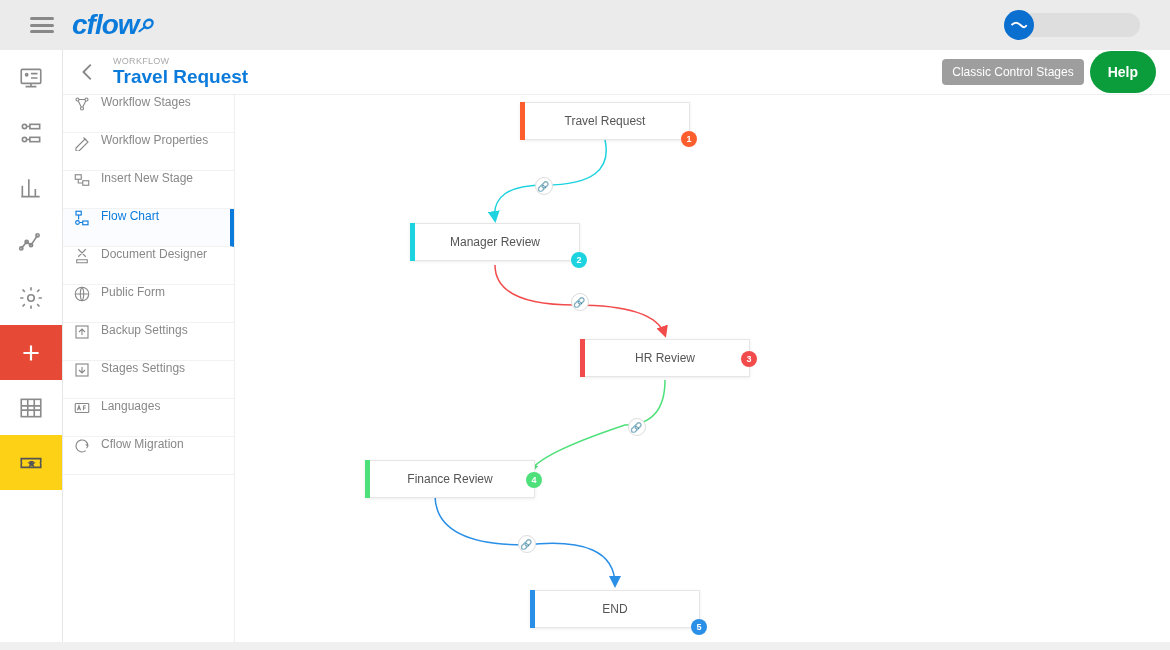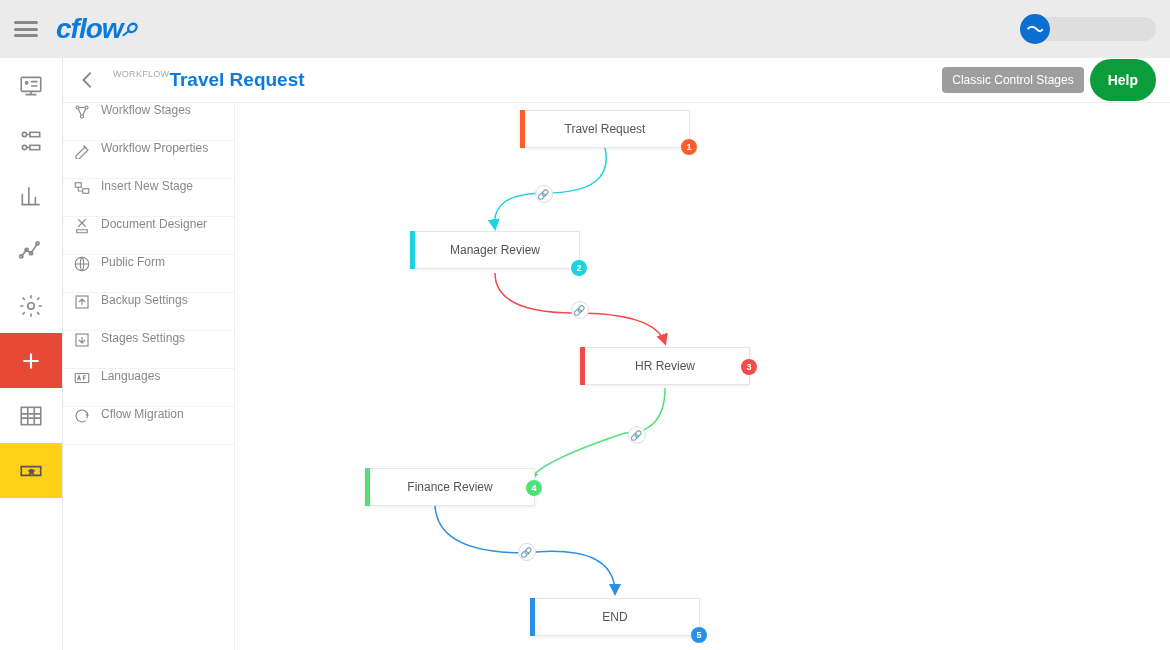--- a/index.html
+++ b/index.html
@@ -1,18 +1,18 @@
 <!DOCTYPE html>
 <html><head>
 <meta charset="utf-8">
 <style>
 * { margin: 0; padding: 0; box-sizing: border-box; font-family: -apple-system, BlinkMacSystemFont, "Segoe UI", Arial, sans-serif; }
 body { background: #f0f0f0; width: 1170px; height: 650px; overflow: hidden; }
 
-.topbar { height: 58px; background: #ebebeb; display: flex; align-items: center; padding: 0 14px; }
+.topbar { height: 50px; background: #ebebeb; display: flex; align-items: center; padding: 0 30px; }
 .hamburger { width: 24px; height: 24px; display: flex; flex-direction: column; justify-content: space-evenly; cursor: pointer; margin-right: 18px; }
 .hamburger span { height: 3px; background: #888; border-radius: 2px; }
 .logo { color: #0b7bdb; font-size: 28px; font-weight: 600; font-style: italic; letter-spacing: -1px; }
 .logo .swoosh { display: inline-block; position: relative; top: -2px; }
 .topbar .spacer { flex: 1; }
 .avatar-pill { display: flex; align-items: center; }
 .avatar-circle { width: 30px; height: 30px; border-radius: 50%; background: #0b6fcf; display: flex; align-items: center; justify-content: center; position: relative; z-index: 2; }
 .avatar-circle svg { width: 18px; height: 18px; }
 .pill-bg { width: 120px; height: 24px; background: #dedede; border-radius: 12px; margin-left: -14px; }
 
@@ -21,21 +21,21 @@
 .left-rail { width: 63px; background: #fff; display: flex; flex-direction: column; border-right: 1px solid #e6e6e6; }
 .rail-item { height: 55px; display: flex; align-items: center; justify-content: center; color: #8a8a8a; cursor: pointer; }
 .rail-item.accent-red { background: #e64a37; color: #fff; }
 .rail-item.accent-yellow { background: #fcd116; color: #555; }
 .rail-item svg { width: 26px; height: 26px; }
 
 .main { flex: 1; display: flex; flex-direction: column; }
 
 .page-header { height: 45px; background: #fff; display: flex; align-items: center; padding: 0 14px; border-bottom: 1px solid #eee; }
 .back-arrow { width: 22px; height: 22px; color: #888; margin-right: 14px; cursor: pointer; }
-.header-text { display: flex; flex-direction: row; }
+.header-text { display: flex; flex-direction: column; }
 .crumb { font-size: 9px; color: #aaa; letter-spacing: 0.3px; }
 .page-title { font-size: 19px; font-weight: 700; color: #0b7bdb; }
 .page-header .spacer { flex: 1; }
 .classic-btn { background: #9e9e9e; color: #fff; font-size: 12px; padding: 6px 10px; border-radius: 4px; margin-right: 6px; cursor: pointer; }
 .help-btn { background: #0b9c3b; color: #fff; font-size: 14px; padding: 13px 18px; cursor: pointer; font-weight: 600; border-radius: 21px; }
 
 .content { flex: 1; display: flex; background: #fff; }
 
 .panel { width: 172px; border-right: 1px solid #eee; }
 .panel-item { height: 38px; display: flex; align-items: flex-start; padding: 0 10px; color: #888; font-size: 12px; border-bottom: 1px solid #f2f2f2; cursor: pointer; }
@@ -168,20 +168,29 @@
             <span>Workflow Properties</span>
           </div>
         <div class="panel-item">
             <svg viewBox="0 0 24 24" fill="none" stroke="currentColor" stroke-width="1.5">
               <rect x="3" y="5" width="8" height="6"></rect>
               <rect x="13" y="13" width="8" height="6"></rect>
               <path d="M7 11v5h6"></path>
             </svg>
             <span>Insert New Stage</span>
           </div>
+        <div class="panel-item active">
+            <svg viewBox="0 0 24 24" fill="none" stroke="currentColor" stroke-width="1.5">
+              <rect x="4" y="3" width="7" height="5"></rect>
+              <rect x="13" y="16" width="7" height="5"></rect>
+              <circle cx="6" cy="18" r="2.5"></circle>
+              <path d="M7.5 8v6M9 18h4"></path>
+            </svg>
+            <span>Flow Chart</span>
+          </div>
         <div class="panel-item">
             <svg viewBox="0 0 24 24" fill="none" stroke="currentColor" stroke-width="1.5">
               <path d="M7 3l10 10M17 3L7 13M5 17h14v4H5z"></path>
             </svg>
             <span>Document Designer</span>
           </div>
         <div class="panel-item">
             <svg viewBox="0 0 24 24" fill="none" stroke="currentColor" stroke-width="1.5">
               <circle cx="12" cy="12" r="9"></circle>
               <path d="M3 12h18M12 3c3 3 3 15 0 18M12 3c-3 3-3 15 0 18"></path>

